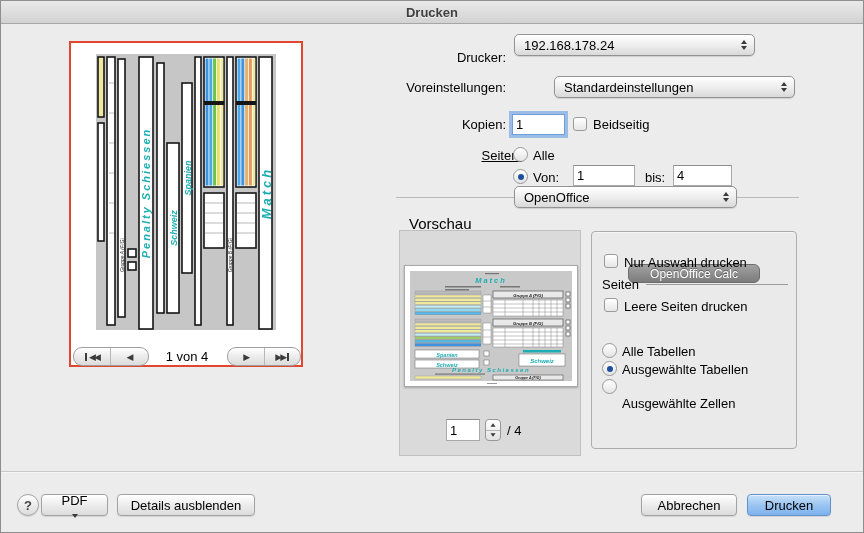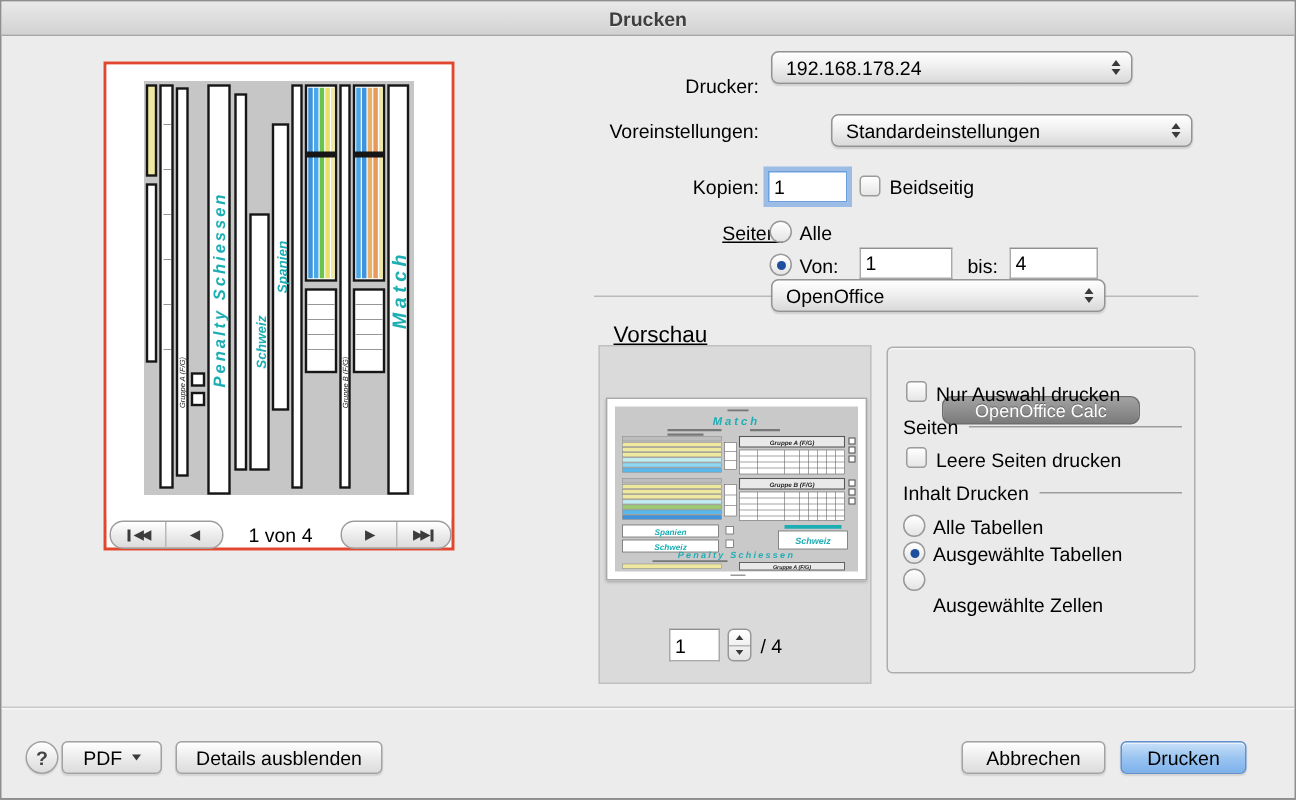--- a/index.html
+++ b/index.html
@@ -384,38 +384,34 @@
   <span class="clabel" style="left:623px;top:254px;">Nur Auswahl drucken</span>
 
   <div class="grp" style="left:601px;top:276px;width:186px;">
     <span>Seiten</span>
     <i class="grpline" style="flex:1;"></i>
   </div>
 
   <div class="checkbox" style="left:603px;top:297px;"></div>
   <span class="clabel" style="left:623px;top:298px;">Leere Seiten drucken</span>
 
-  <div class="grp" style="left:601px;top:320px;width:186px;">
-    <span>Inhalt Drucken</span>
-    <i class="grpline" style="flex:1;"></i>
-  </div>
 
   <div class="radio" style="left:601px;top:342px;"></div>
   <span class="clabel" style="left:621px;top:343px;">Alle Tabellen</span>
   <div class="radio sel" style="left:601px;top:360px;"></div>
   <span class="clabel" style="left:621px;top:361px;">Ausgewählte Tabellen</span>
   <div class="radio" style="left:601px;top:378px;"></div>
   <span class="clabel" style="left:621px;top:379px;margin-top:16px;">Ausgewählte Zellen</span>
 
   <div class="footer-div"></div>
 
   <button class="btn round" style="left:16px;top:493px;">
     <span>?</span>
   </button>
-  <button class="btn" style="left:40px;top:493px;width:67px;">
+  <button class="btn" style="left:40px;top:493px;width:67px;flex-direction:column;">
     <span>PDF</span>
     <i class="tri-down"></i>
   </button>
   <button class="btn" style="left:116px;top:493px;width:138px;">
     <span>Details ausblenden</span>
   </button>
 
   <button class="btn" style="left:640px;top:493px;width:96px;">
     <span>Abbrechen</span>
   </button>

